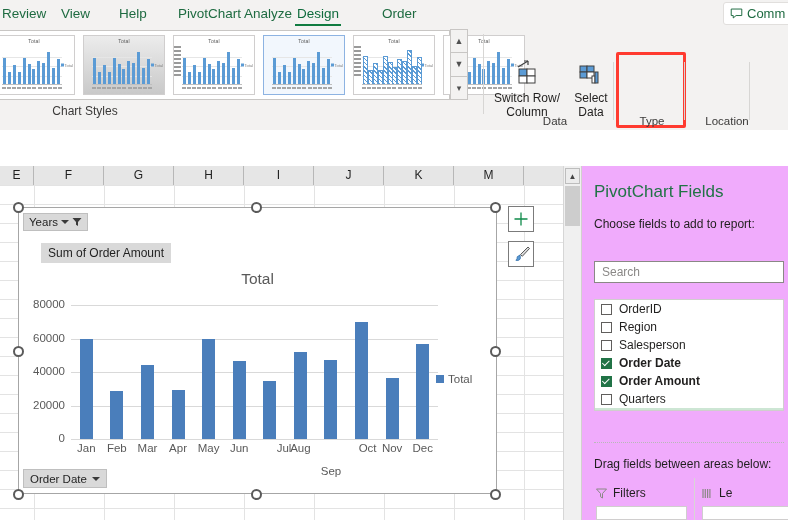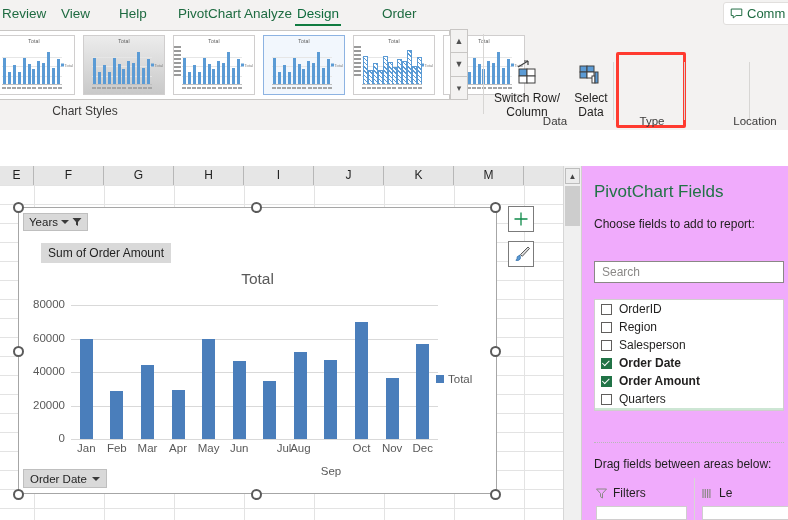--- a/index.html
+++ b/index.html
@@ -114,21 +114,21 @@
     border:3px solid #ff3b30;border-radius:2px;box-sizing:border-box;
     pointer-events:none;
   }
 
   .grp-label{
     position:absolute;top:101px;transform:translateY(-14px);
     font-size:11.5px;color:#3b3a39;text-align:center;
   }
   #grp-data{left:492px;width:126px;}
   #grp-type{left:620px;width:64px;}
-  #grp-location{left:680px;width:62px;padding-left:44px;}
+  #grp-location{left:652px;width:62px;padding-left:44px;}
   #ribbon-sep-2{position:absolute;left:613px;top:34px;width:1px;height:58px;background:#d7d6d4;}
   #ribbon-sep-3{position:absolute;left:684px;top:34px;width:1px;height:58px;background:#d7d6d4;}
   #ribbon-sep-4{position:absolute;left:749px;top:34px;width:1px;height:58px;background:#d7d6d4;}
 
   
   #gap-strip{position:absolute;left:0;top:130px;width:788px;height:36px;background:#ffffff;}
 
   
   #sheet{
     position:absolute;left:0;top:166px;width:580px;height:354px;
@@ -712,21 +712,21 @@
   <div id="x-labels">
       <div class="xlabel" style="left: 0.291667px;">Jan</div>
       <div class="xlabel" style="left: 30.875px;">Feb</div>
       <div class="xlabel" style="left: 61.4583px;">Mar</div>
       <div class="xlabel" style="left: 92.0417px;">Apr</div>
       <div class="xlabel" style="left: 122.625px;">May</div>
       <div class="xlabel" style="left: 153.208px;">Jun</div>
       <div class="xlabel" style="left: 198px;">Jul</div>
       <div class="xlabel" style="left: 214.375px;">Aug</div>
       <div class="xlabel" style="left: 244.958px; margin-top: 23px;">Sep</div>
-      <div class="xlabel" style="left: 275.542px;">Oct</div>
+      <div class="xlabel" style="left: 275.542px; text-align: right;">Oct</div>
       <div class="xlabel" style="left: 306.125px;">Nov</div>
       <div class="xlabel" style="left: 336.708px;">Dec</div>
     </div>
 
   <div id="order-date-btn">
     <span>Order Date</span>
     <span class="caret-down"></span>
   </div>
 
   <div class="handle" id="hdl-tl"></div>

